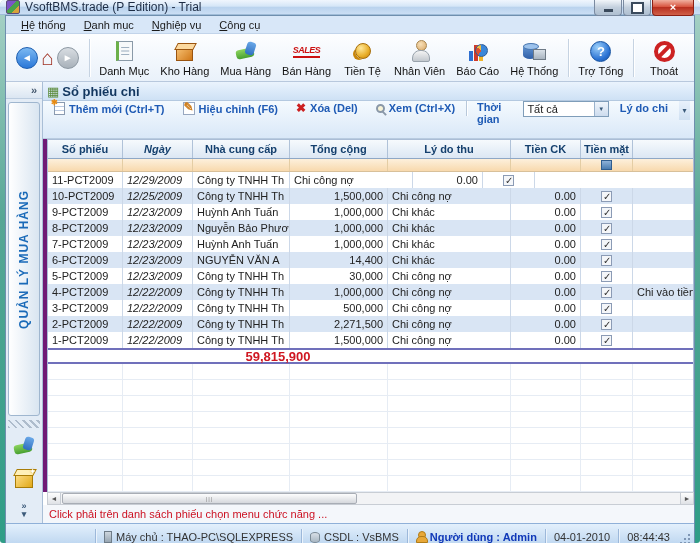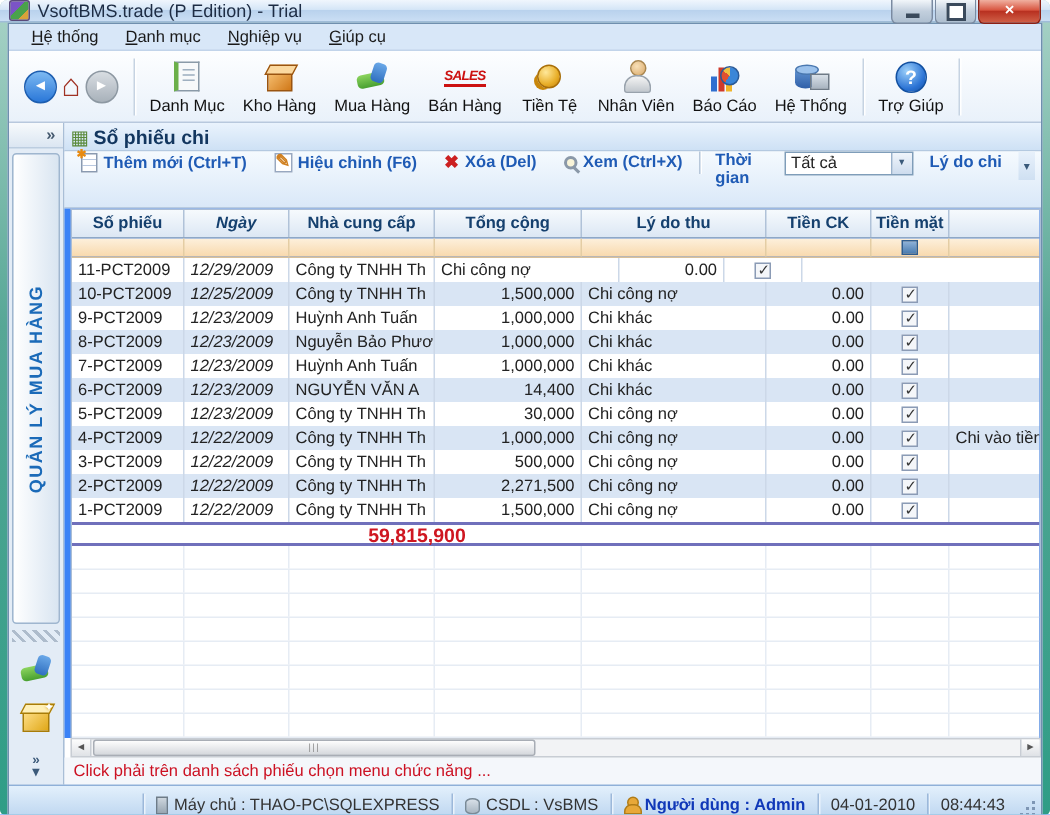--- a/index.html
+++ b/index.html
@@ -142,21 +142,21 @@
   .dropdown { width:100px; height:16px; background:#fff; border:1px solid #7f9db9; display:flex;
               align-items:center; font-size:11px; color:#222; }
   .dd-text { flex:1; padding-left:3px; font-weight:normal; }
   .dd-btn { width:14px; height:14px; background:linear-gradient(180deg,#f0f5fb,#cddcee);
             border-left:1px solid #9ab2cc; display:flex; align-items:center; justify-content:center;
             font-size:6px; color:#3a5a7a; }
   .ab-overflow { margin-left:auto; width:13px; height:19px; display:flex; flex-direction:column; align-items:center;
                  justify-content:center; font-size:8px; color:#3a5a7a; line-height:5px; background:linear-gradient(180deg,#e8f1fb,#cfe0f2); }
 
   
-  .gridwrap { flex:1; min-height:0; padding:0 0 0 4px; background:#3b82f6; }
+  .gridwrap { flex:1; min-height:0; padding:0 0 0 4px; background:#701a75; }
   .grid { height:100%; border:1px solid #aabdd6; border-bottom:none; display:flex; flex-direction:column; overflow:hidden; }
   .g-header { display:flex; height:19px; background:linear-gradient(180deg,#f6fafd,#dce7f4);
               border-bottom:1px solid #8fa8c6; }
   .g-header .cell { font-size:11px; font-weight:bold; color:#15406e; text-align:center;
                     border-right:1px solid #b0c2d8; display:flex; align-items:center; justify-content:center; }
   .g-filter { display:flex; height:13px; background:linear-gradient(180deg,#fdf0dc,#f8d9ad);
               border-bottom:1px solid #d8c09a; }
   .g-filter .cell { border-right:1px solid #e4cda4; display:flex; align-items:center; justify-content:center; }
   .filter-btn { width:11px; height:10px; background:linear-gradient(180deg,#8fb2d8,#4a7cb0);
                 border:1px solid #2f5d8f; }
@@ -220,21 +220,21 @@
     </div>
   </div>
 
   <div class="frame">
     <div class="inner">
 
       <div class="menubar">
         <span class="menu-item">Hệ thống</span>
         <span class="menu-item">Danh mục</span>
         <span class="menu-item">Nghiệp vụ</span>
-        <span class="menu-item">Giúp cụ</span>
+        <span class="menu-item">Công cụ</span>
       </div>
 
       <div class="toolbar">
         <div class="navgroup">
           <span class="nav-circle nav-back">◄</span>
           <span class="home-glyph">⌂</span>
           <span class="nav-circle nav-fwd">►</span>
         </div>
         <span class="tsep"></span>
         <div class="tb-btn">
@@ -287,23 +287,29 @@
           <span class="tb-ic">
               <span class="ic-db"></span>
             </span>
           <span class="lbl">Hệ Thống</span>
         </div>
         <span class="tsep"></span>
         <div class="tb-btn">
           <span class="tb-ic">
               <span class="ic-help">?</span>
             </span>
-          <span class="lbl">Trợ Giúp</span>
+          <span class="lbl">Trợ Tổng</span>
         </div>
         <span class="tsep"></span>
+        <div class="tb-btn">
+          <span class="tb-ic">
+              <span class="ic-exit"></span>
+            </span>
+          <span class="lbl">Thoát</span>
+        </div>
       </div>
 
       <div class="content">
         <div class="sidebar">
           <div class="sb-top">
             <span>»</span>
           </div>
           <div class="sb-tab">
             <span class="vtext">QUẢN LÝ MUA HÀNG</span>
           </div>

